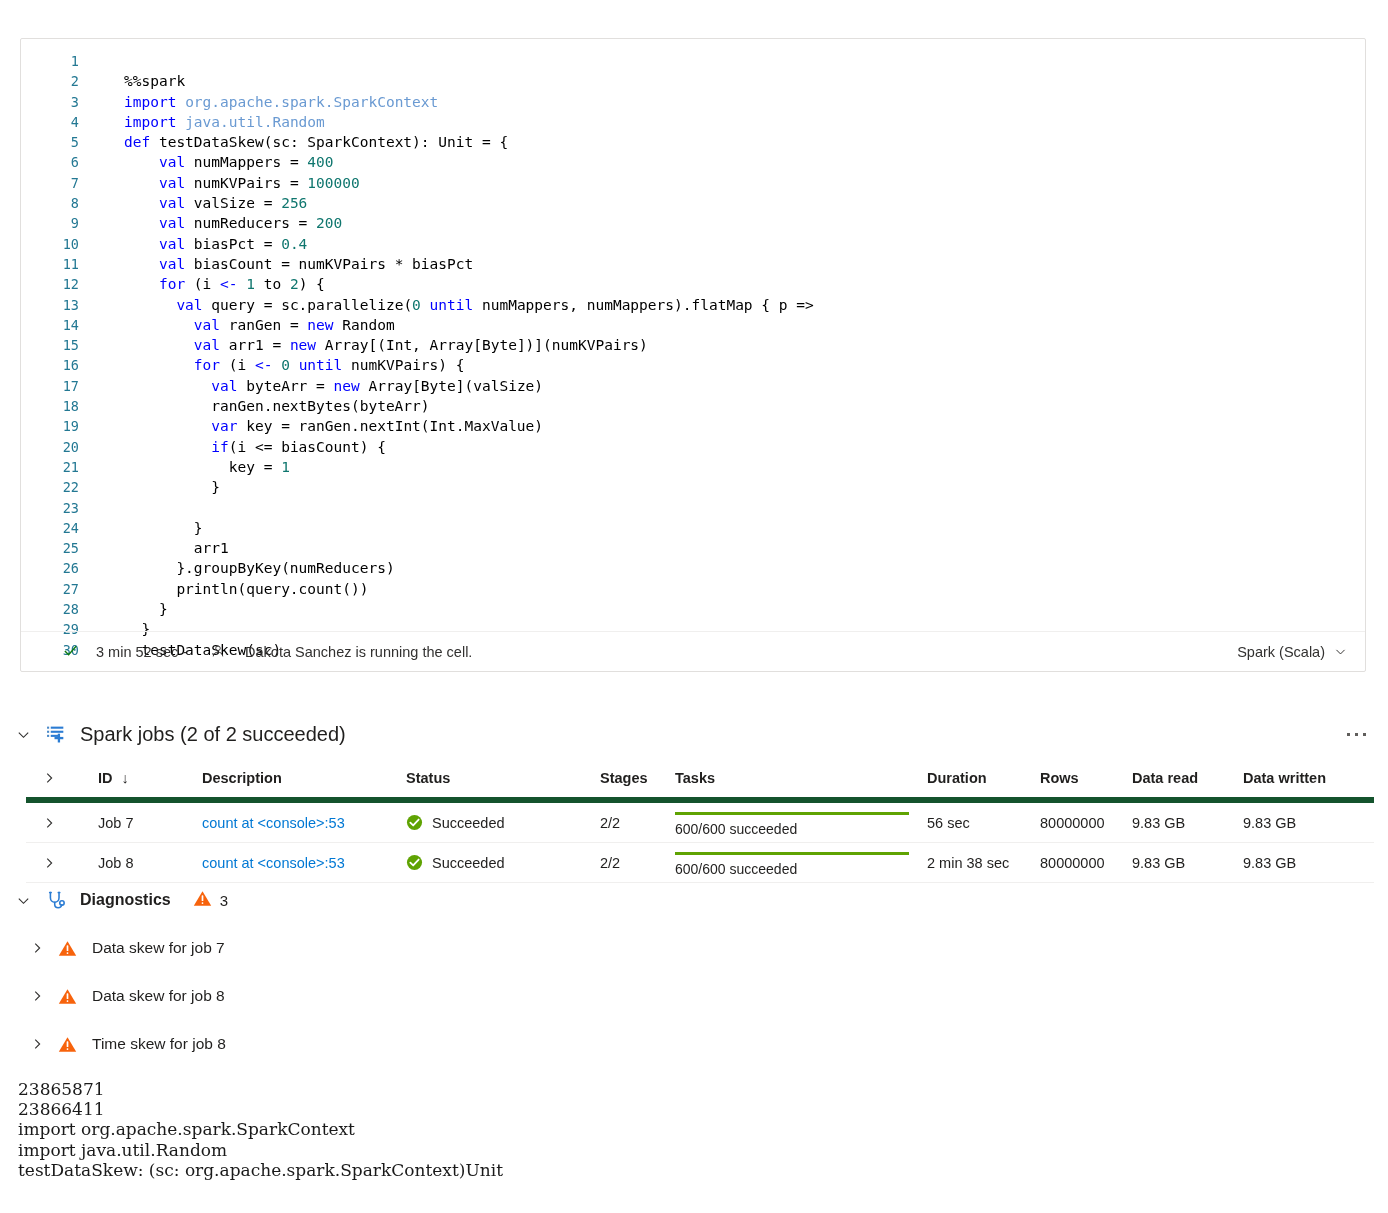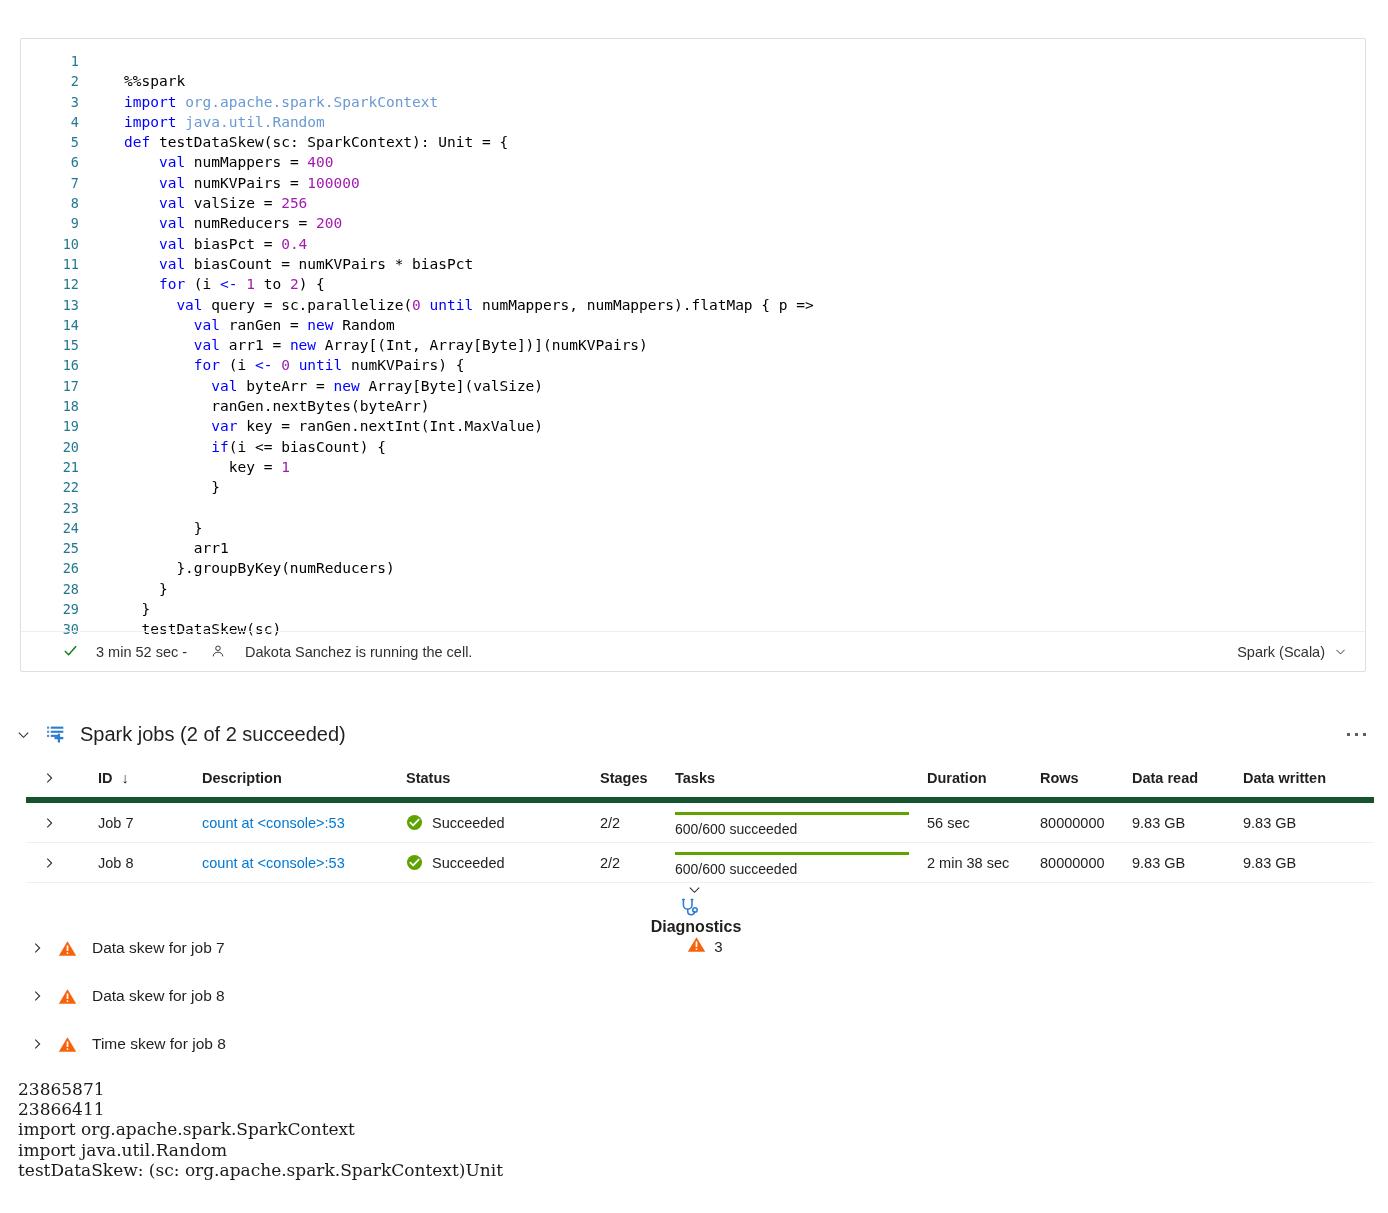--- a/index.html
+++ b/index.html
@@ -46,21 +46,21 @@
     flex: 0 0 58px;
     padding-right: 0;
     font-size: 13.5px;
   }
   .code-text {
     padding-left: 45px;
     color: #000000;
   }
   .kw  { color: #0000ff; }
   .pkg { color: #6a9ad2; }
-  .num { color: #a21caf; }
+  .num { color: #0f766e; }
 
   
   .cell-status {
     position: absolute;
     left: 0; bottom: 0;
     width: 100%;
     height: 40px;
     border-top: 1px solid #f0efee;
     box-sizing: border-box;
     display: flex;
@@ -137,21 +137,21 @@
   }
   .tasktext { color: #201f1e; font-size: 14px; }
 
   .succ-icon { width: 17px; height: 17px; display:inline-block; position: relative; }
 
   
   .diag-header {
     position: absolute;
     left: 0; top: 882px;
     width: 1388px; height: 36px;
-    display: flex; align-items: center; flex-direction: column;
+    display: flex; align-items: center;
   }
   .diag-title { font-size: 16px; font-weight: bold; color: #201f1e; margin-left: 4px; }
   .diag-count {
     display: flex; align-items: center; gap: 8px;
     margin-left: 22px; font-size: 15px; color: #201f1e;
   }
   .diag-list { position: absolute; left: 0; top: 924px; width: 1288px; }
   .diag-item {
     display: flex; align-items: center;
     height: 48px;
@@ -196,20 +196,21 @@
       <div class="code-line"><span class="ln">17</span><span class="code-text"><span>          </span><span class="kw">val</span><span> byteArr = </span><span class="kw">new</span><span> Array[Byte](valSize)</span></span></div>
       <div class="code-line"><span class="ln">18</span><span class="code-text"><span>          ranGen.nextBytes(byteArr)</span></span></div>
       <div class="code-line"><span class="ln">19</span><span class="code-text"><span>          </span><span class="kw">var</span><span> key = ranGen.nextInt(Int.MaxValue)</span></span></div>
       <div class="code-line"><span class="ln">20</span><span class="code-text"><span>          </span><span class="kw">if</span><span>(i &lt;= biasCount) {</span></span></div>
       <div class="code-line"><span class="ln">21</span><span class="code-text"><span>            key = </span><span class="num">1</span></span></div>
       <div class="code-line"><span class="ln">22</span><span class="code-text"><span>          }</span></span></div>
       <div class="code-line"><span class="ln">23</span></div>
       <div class="code-line"><span class="ln">24</span><span class="code-text"><span>        }</span></span></div>
       <div class="code-line"><span class="ln">25</span><span class="code-text"><span>        arr1</span></span></div>
       <div class="code-line"><span class="ln">26</span><span class="code-text"><span>      }.groupByKey(numReducers)</span></span></div>
+      <div class="code-line"><span class="ln">27</span><span class="code-text"><span>      println(query.count())</span></span></div>
       <div class="code-line"><span class="ln">28</span><span class="code-text"><span>    }</span></span></div>
       <div class="code-line"><span class="ln">29</span><span class="code-text"><span>  }</span></span></div>
       <div class="code-line"><span class="ln">30</span><span class="code-text"><span>  testDataSkew(sc)</span></span></div>
     </div>
 
   <div class="cell-status">
     <div class="cs-left">
       <span class="cs-check">
         <svg width="15" height="15" viewBox="0 0 16 16">
             <path d="M2 8.5 L6 12.5 L14 3.5" stroke="#107c10" stroke-width="1.5" fill="none"></path>

